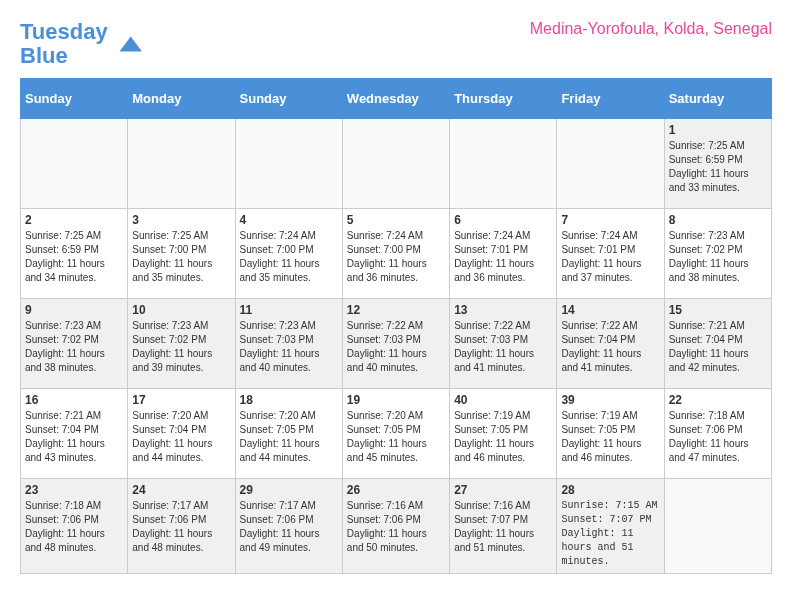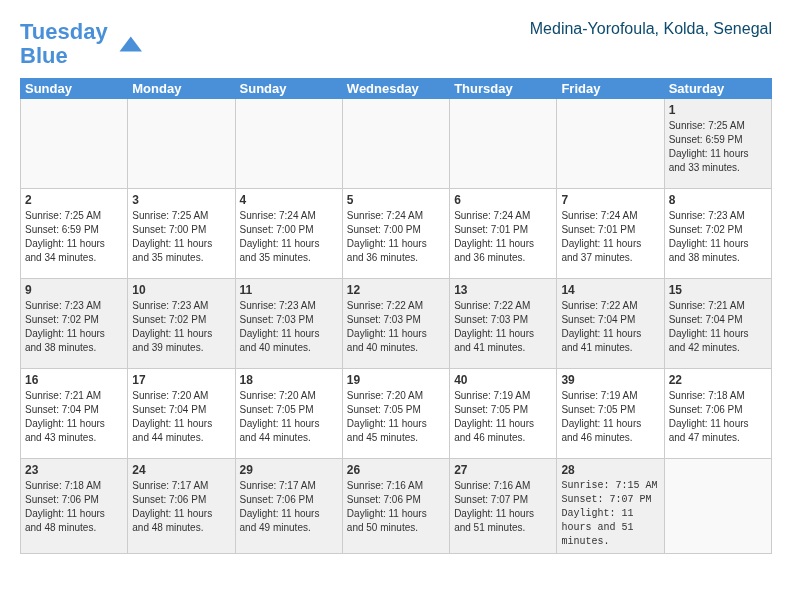--- a/index.html
+++ b/index.html
@@ -37,32 +37,32 @@
     .title-block {
       text-align: right;
     }
     .month-title {
       font-size: 32px;
       font-weight: bold;
       color: #333;
     }
     .location-title {
       font-size: 16px;
-      color: #0c4a6e;
+      color: #ec4899;
     }
     .calendar {
       width: 100%;
       border-collapse: collapse;
     }
     .calendar th {
       background: #4a90d9;
       color: #fff;
       font-size: 13px;
       font-weight: bold;
-      padding: 2px 4px;
+      padding: 12px 4px;
       text-align: left;
       border: 1px solid #4a90d9;
     }
     .calendar td {
       width: calc(100% / 7);
       vertical-align: top;
       border: 1px solid #ccc;
       padding: 4px;
       font-size: 10px;
       color: #333;

